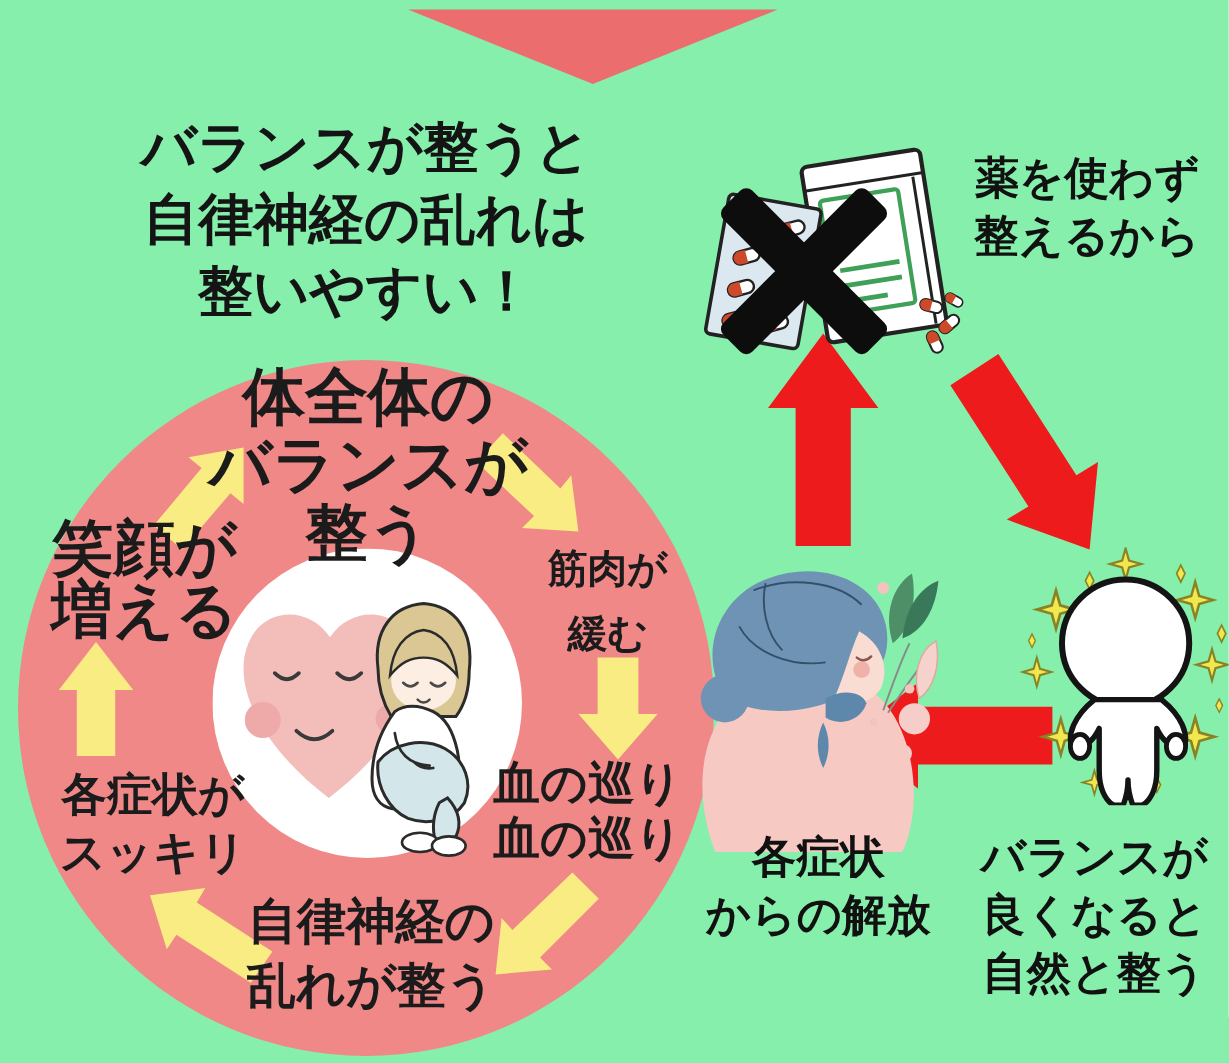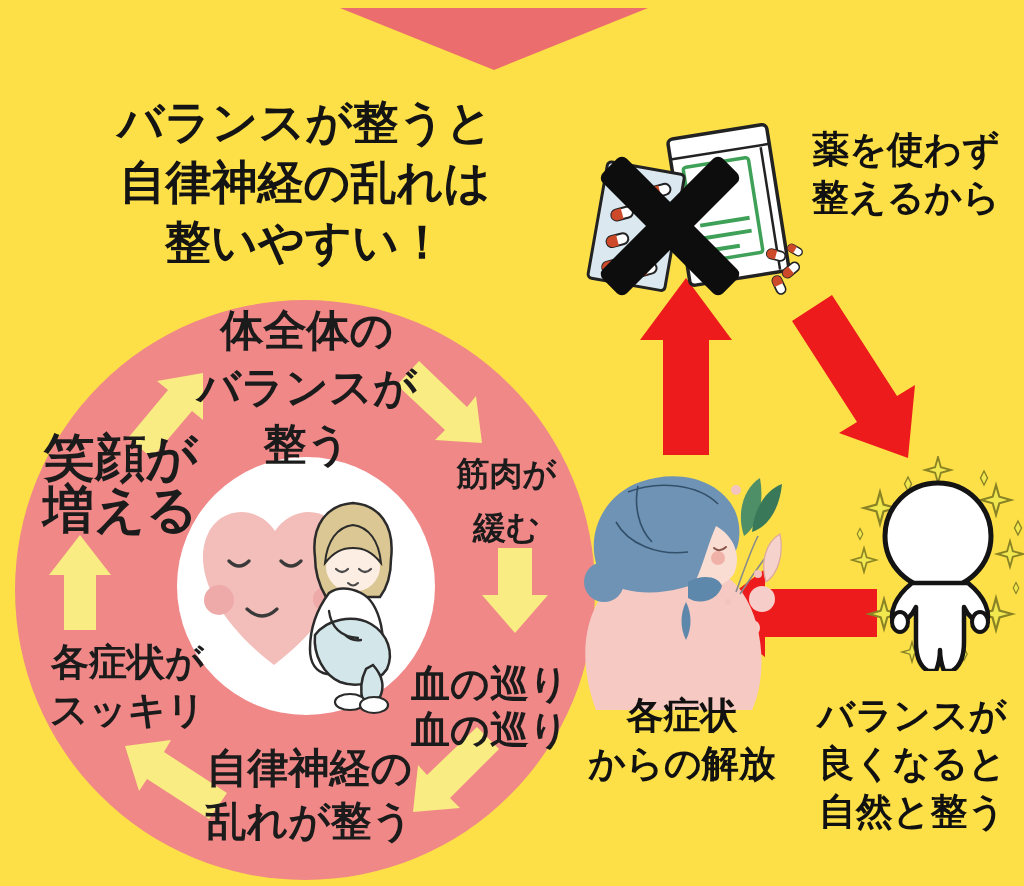--- a/index.html
+++ b/index.html
@@ -1,16 +1,16 @@
 <!DOCTYPE html>
 <html><head>
 <meta charset="utf-8">
 <style>
   html,body{margin:0;padding:0;background:#fff;}
-  #canvas{position:relative;width:1024px;height:886px;background:#fde047;overflow:hidden;
+  #canvas{position:relative;width:1024px;height:886px;background:#86efac;overflow:hidden;
           font-family:"DejaVu Sans",sans-serif;}
   .abs{position:absolute;}
   .title{font-family:"DejaVu Serif",serif;font-weight:700;font-size:46px;line-height:60px;
          color:#141414;text-align:center;white-space:nowrap;}
   .serifLabel{font-family:"DejaVu Serif",serif;font-weight:700;color:#1b1b1b;
               text-align:center;white-space:nowrap;}
   .sansLabel{font-family:Liberation Mono, monospace;font-weight:700;color:#111;
              font-size:37px;line-height:48px;text-align:center;white-space:nowrap;}
   .tri{width:0;height:0;border-left:154px solid transparent;border-right:154px solid transparent;
        border-top:62px solid #ec6d6d;}
@@ -110,30 +110,30 @@
       <path d="M171,126 Q176,131 181,126" stroke="#4a4a4a" stroke-width="2" fill="none" stroke-linecap="round"></path>
       <path d="M152,136 C 140,152 133,172 133,192 C 133,206 139,215 150,217 L 196,217 C 206,207 208,188 204,168 C 200,150 192,140 184,136 C 172,130 160,130 152,136 Z" fill="#ffffff" stroke="#2b2b2b" stroke-width="2.5"></path>
       <path d="M138,178 C 150,162 176,157 194,167 C 211,177 217,196 210,212 C 200,227 179,231 163,225 C 147,218 136,198 138,178 Z" fill="#d3e6ea" stroke="#2b2b2b" stroke-width="2.5"></path>
       <path d="M196,208 C 205,218 208,229 203,240 L 186,245 C 183,234 184,222 189,212 Z" fill="#d3e6ea" stroke="#2b2b2b" stroke-width="2.5"></path>
       <ellipse cx="173" cy="245" rx="15" ry="8" fill="#fff" stroke="#2b2b2b" stroke-width="2.2"></ellipse>
       <ellipse cx="197" cy="248" rx="14" ry="8" fill="#fff" stroke="#2b2b2b" stroke-width="2.2"></ellipse>
       <path d="M152,154 C 154,170 164,180 181,181 M168,178 C 172,182 178,184 184,183" stroke="#2b2b2b" stroke-width="2.3" fill="none" stroke-linecap="round"></path>
     </g>
   </svg>
 
-  <div class="abs serifLabel" style="left:155px;top:302px;width:304px;font-size:43px;line-height:57px;">
+  <div class="abs serifLabel" style="left:155px;top:302px;width:304px;font-size:52px;line-height:57px;">
     <div>体全体の</div>
     <div>バランスが</div>
     <div>整う</div>
   </div>
   <div class="abs serifLabel" style="left:404px;top:447px;width:205px;font-size:33px;line-height:54px;">
     <div>筋肉が</div>
     <div>緩む</div>
   </div>
-  <div class="abs serifLabel" style="left:380px;top:660px;width:220px;font-size:39px;line-height:46px;">
+  <div class="abs serifLabel" style="left:380px;top:630px;width:220px;font-size:39px;line-height:46px;">
     <div>血の巡り</div>
     <div>血の巡り</div>
   </div>
   <div class="abs serifLabel" style="left:192px;top:742px;width:235px;font-size:41px;line-height:53px;">
     <div>自律神経の</div>
     <div>乱れが整う</div>
   </div>
   <div class="abs serifLabel" style="left:35px;top:638px;width:185px;font-size:38px;line-height:48px;">
     <div>各症状が</div>
     <div>スッキリ</div>

